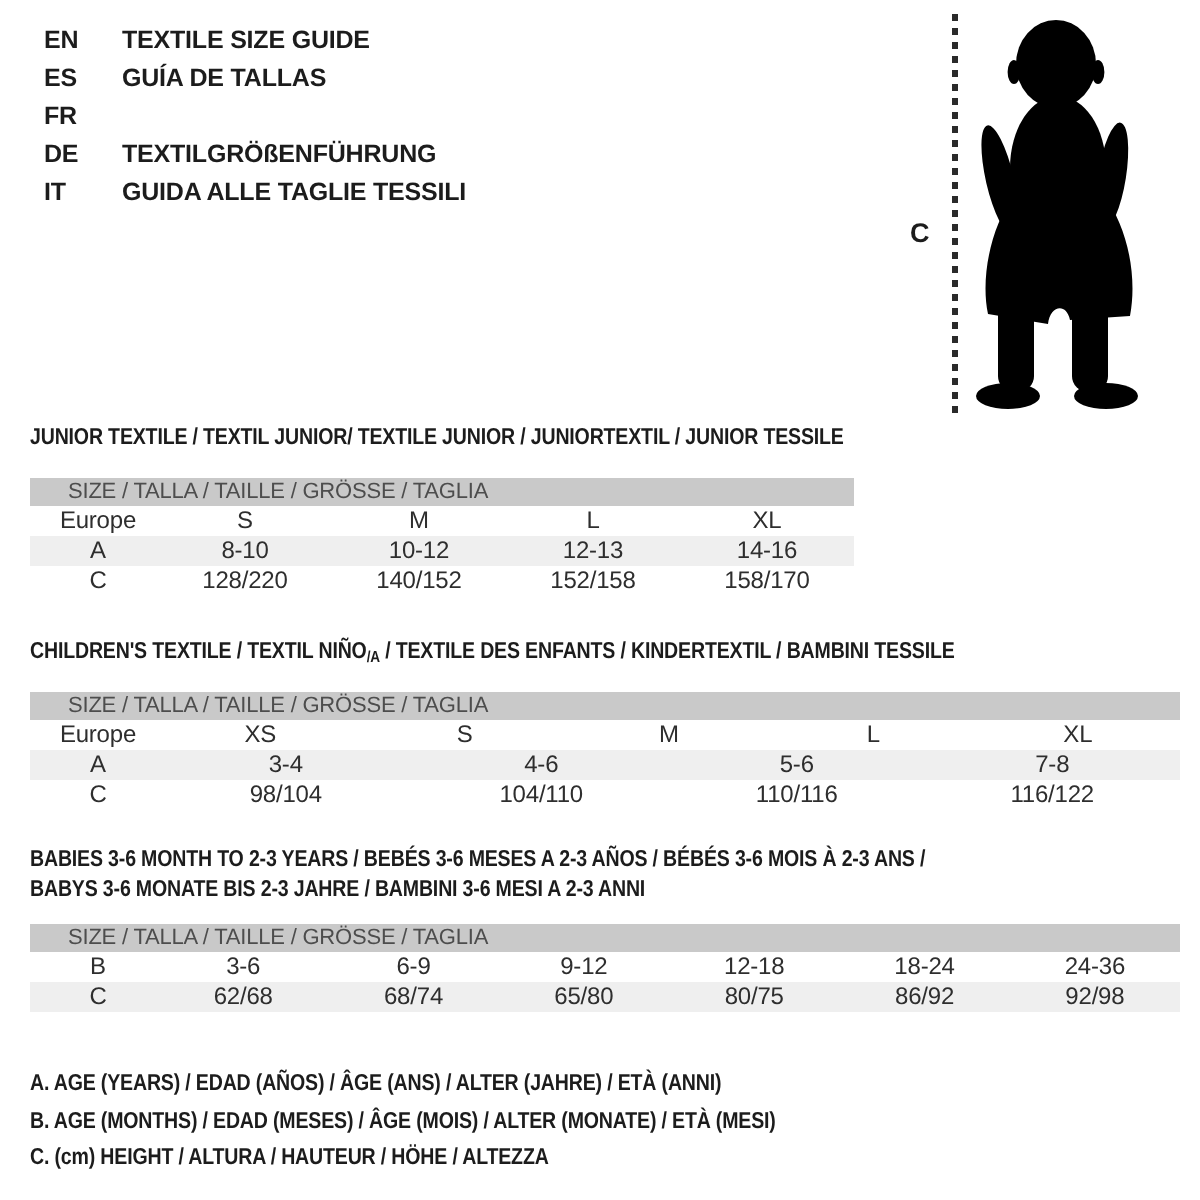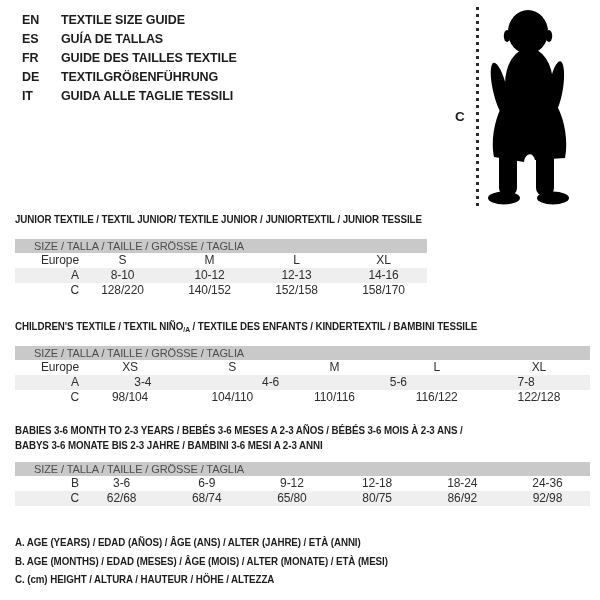--- a/index.html
+++ b/index.html
@@ -24,21 +24,21 @@
   .section-title .subscript{font-size:8px;vertical-align:-2px;}
   .two-line{line-height:15px;}
 
   
   .tbl{position:absolute;left:15px;}
   .tbl-header{background:#c9c9c9;color:#4d4d4d;font-size:11px;height:14px;line-height:14px;
     padding-left:19px;letter-spacing:-0.1px;}
   .tbl-row{display:flex;height:15px;line-height:15px;font-size:12px;color:#2e2e2e;letter-spacing:-0.1px;}
   .tbl-row.alt{background:#efefef;}
   .cell{flex:1;text-align:center;white-space:nowrap;}
-  .cell.lab{flex:0 0 60px;text-align:right;padding-left:4px;}
+  .cell.lab{flex:0 0 60px;text-align:center;padding-left:4px;}
   .w-junior{width:412px;}
   .w-full{width:575px;}
 
   
   .legend{position:absolute;left:15px;top:533px;font-weight:bold;font-size:11.5px;line-height:18.5px;
     transform:scaleX(0.85);transform-origin:0 0;white-space:nowrap;letter-spacing:-0.1px;}
 </style>
 </head>
 <body>
 
@@ -48,21 +48,20 @@
     <div class="lang-row">
       <span class="lang-code">EN</span>
       <span class="lang-title">TEXTILE SIZE GUIDE</span>
     </div>
     <div class="lang-row">
       <span class="lang-code">ES</span>
       <span class="lang-title">GUÍA DE TALLAS</span>
     </div>
     <div class="lang-row">
       <span class="lang-code">FR</span>
-      <span class="lang-title">GUIDE DES TAILLES TEXTILE</span>
     </div>
     <div class="lang-row">
       <span class="lang-code">DE</span>
       <span class="lang-title">TEXTILGRÖßENFÜHRUNG</span>
     </div>
     <div class="lang-row">
       <span class="lang-code">IT</span>
       <span class="lang-title">GUIDA ALLE TAGLIE TESSILI</span>
     </div>
   </div>
@@ -128,21 +127,20 @@
       <span class="cell">4-6</span>
       <span class="cell">5-6</span>
       <span class="cell">7-8</span>
     </div>
     <div class="tbl-row">
       <span class="cell lab">C</span>
       <span class="cell">98/104</span>
       <span class="cell">104/110</span>
       <span class="cell">110/116</span>
       <span class="cell">116/122</span>
-      <span class="cell">122/128</span>
     </div>
   </div>
 
   <div class="section-title two-line" style="top:423px;">
     <div>BABIES 3-6 MONTH TO 2-3 YEARS / BEBÉS 3-6 MESES A 2-3 AÑOS / BÉBÉS 3-6 MOIS À 2-3 ANS /</div>
     <div>BABYS 3-6 MONATE BIS 2-3 JAHRE / BAMBINI 3-6 MESI A 2-3 ANNI</div>
   </div>
   <div class="tbl w-full" style="top:462px;">
     <div class="tbl-header">SIZE / TALLA / TAILLE / GRÖSSE / TAGLIA</div>
     <div class="tbl-row">

